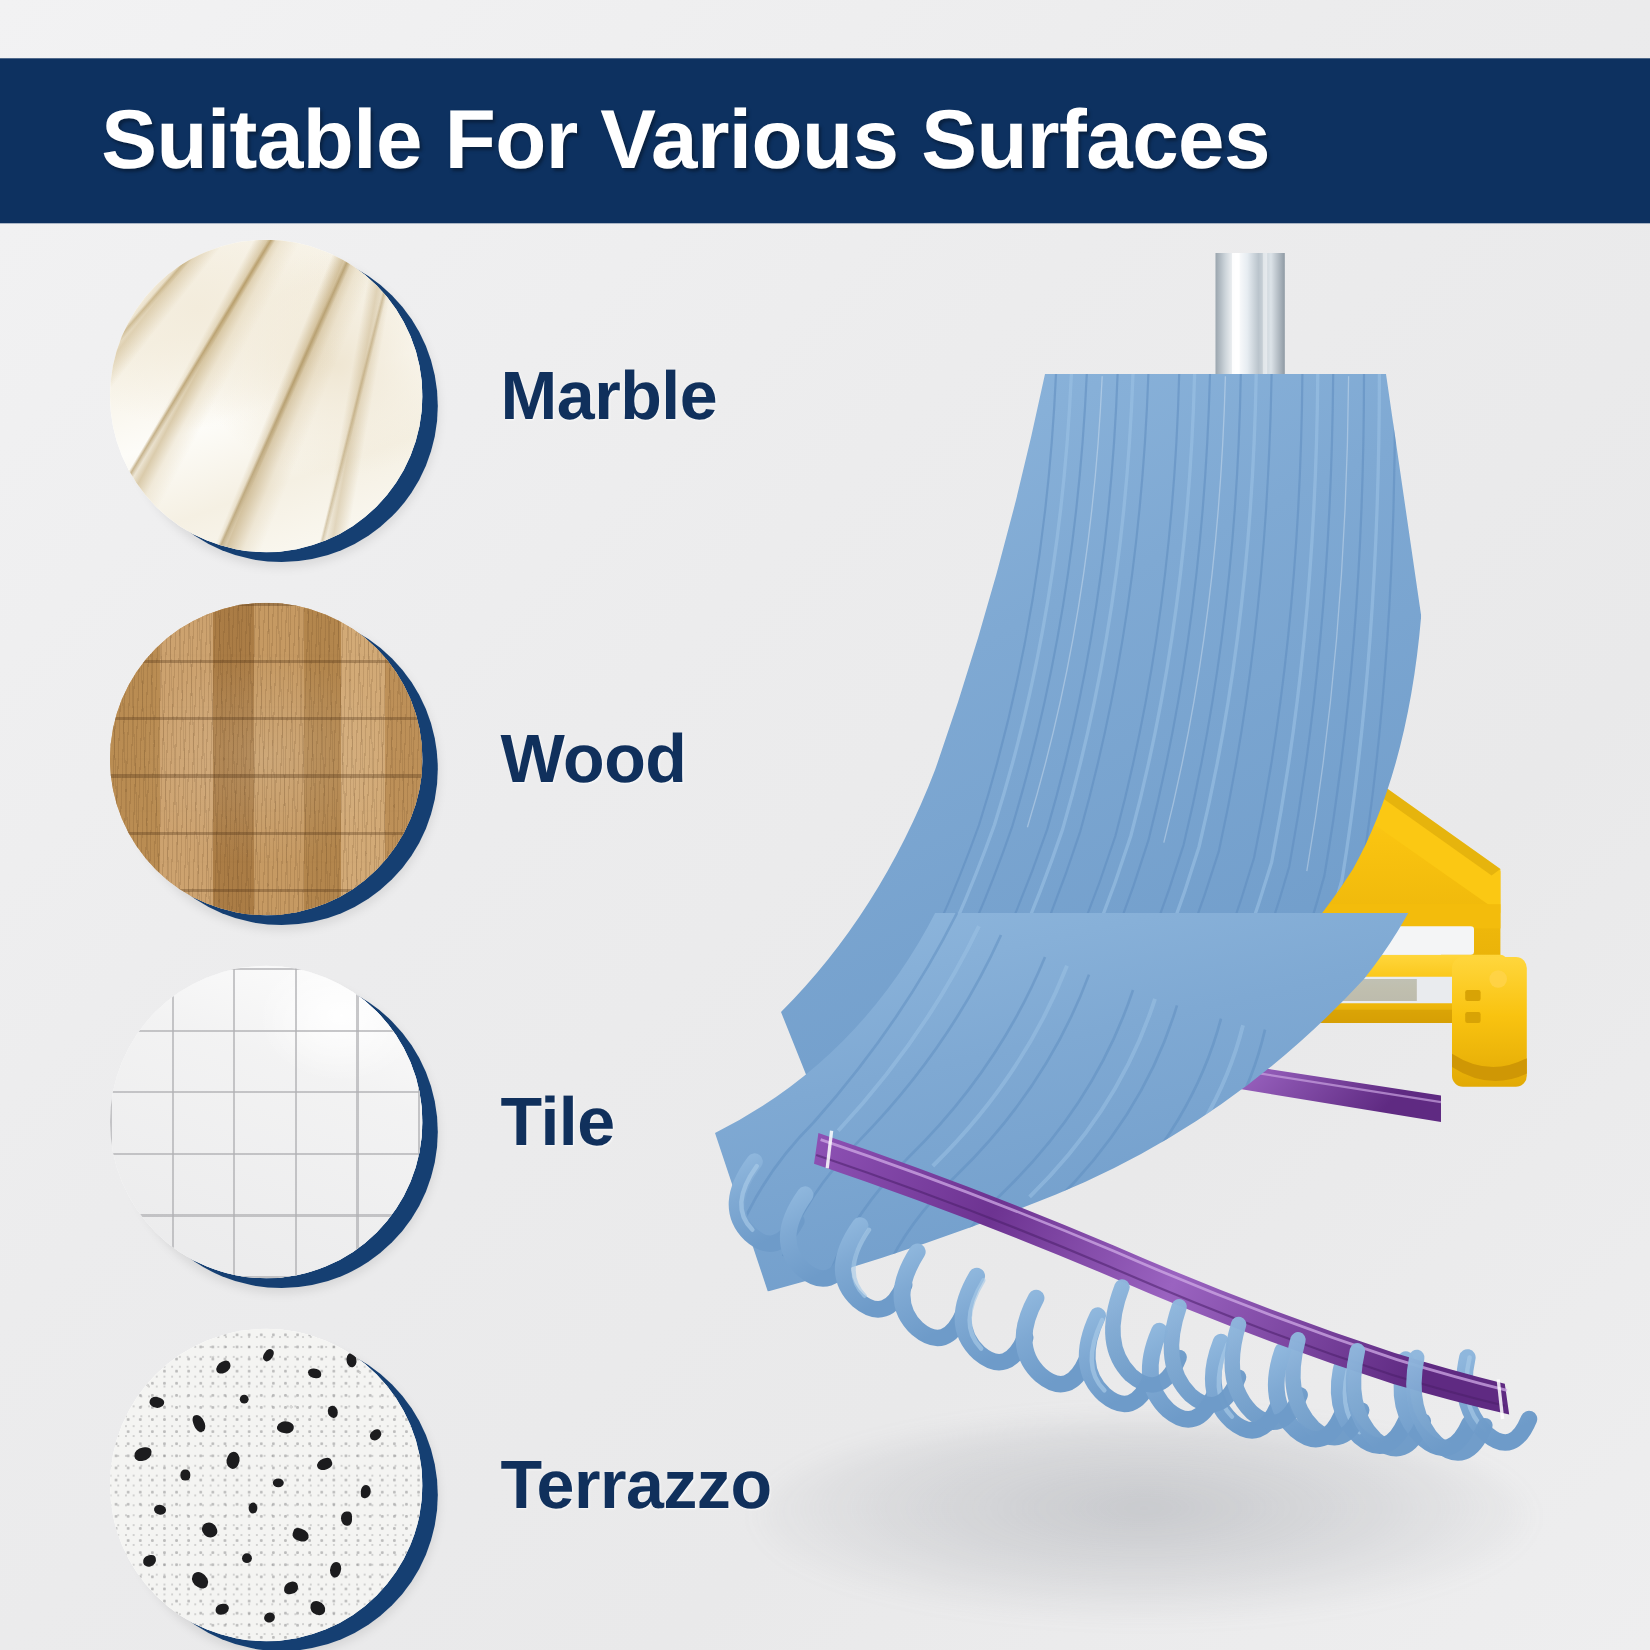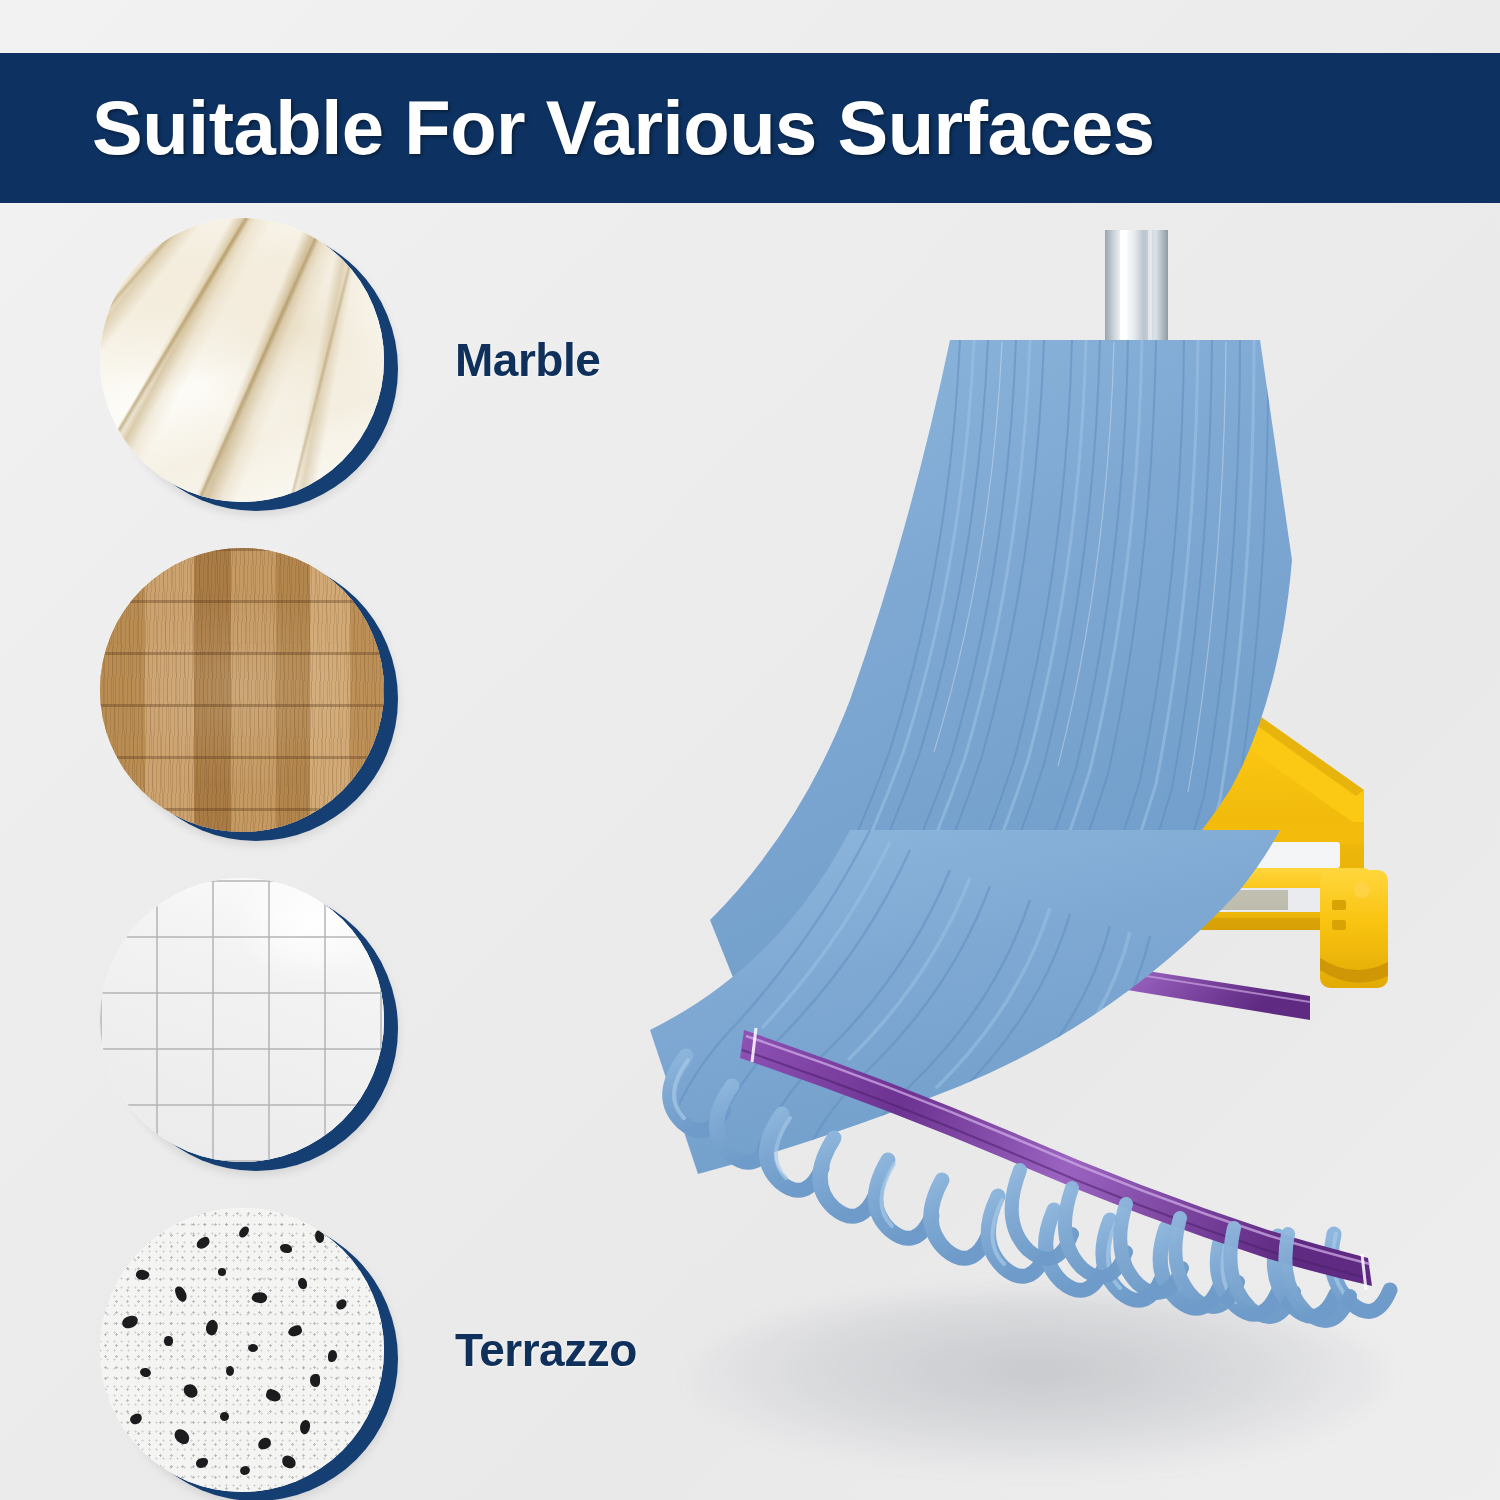--- a/index.html
+++ b/index.html
@@ -87,21 +87,21 @@
     inset: 0;
   }
   .surface-label {
     position: absolute;
     left: 355px;
     top: 0;
     height: 284px;
     display: flex;
     align-items: center;
     color: #10305c;
-    font-size: 46px;
+    font-size: 62px;
     font-weight: bold;
     letter-spacing: -0.5px;
     white-space: nowrap;
     text-shadow: 1px 1px 2px rgba(255,255,255,0.75);
   }
 
   
   .tex-marble {
     background:
       linear-gradient(118deg, rgba(199,173,123,0.00) 30%, rgba(191,165,112,0.55) 33%, rgba(214,194,152,0.25) 36%, rgba(0,0,0,0) 40%),
@@ -247,29 +247,31 @@
     <div class="surface-label">Marble</div>
   </div>
 
   <div class="surface-row" style="top:548px;">
     <div class="circle-wrap">
       <div class="ring"></div>
       <div class="disc">
         <div class="tex tex-wood"></div>
       </div>
     </div>
+    <div class="surface-label">Wood</div>
   </div>
 
   <div class="surface-row" style="top:878px;">
     <div class="circle-wrap">
       <div class="ring"></div>
       <div class="disc">
         <div class="tex tex-tile"></div>
       </div>
     </div>
+    <div class="surface-label">Tile</div>
   </div>
 
   <div class="surface-row" style="top:1208px;text-align:right;">
     <div class="circle-wrap">
       <div class="ring"></div>
       <div class="disc">
         <div class="tex tex-terrazzo">
           <span class="chip" style="left:18px;top:26px;width:11px;height:14px;border-radius:40% 60% 50% 35%;transform:rotate(18deg);"></span>
           <span class="chip" style="left:58px;top:12px;width:9px;height:9px;border-radius:50% 30% 60% 40%;"></span>
           <span class="chip" style="left:96px;top:30px;width:14px;height:10px;border-radius:60% 35% 55% 45%;transform:rotate(-25deg);"></span>

